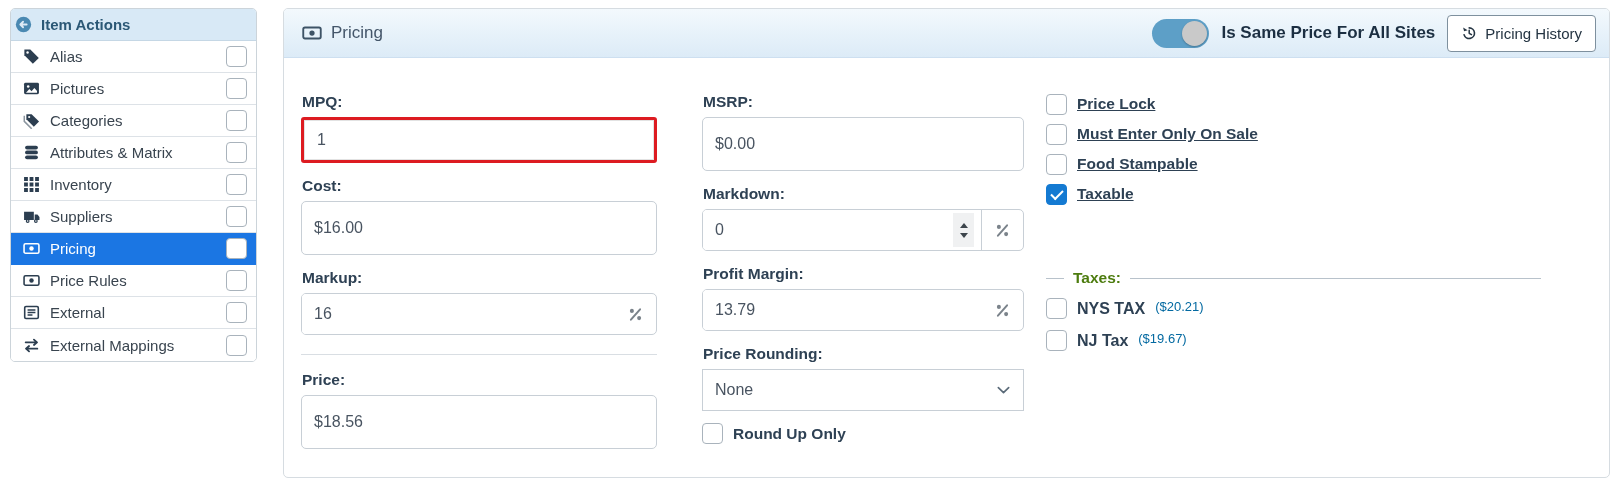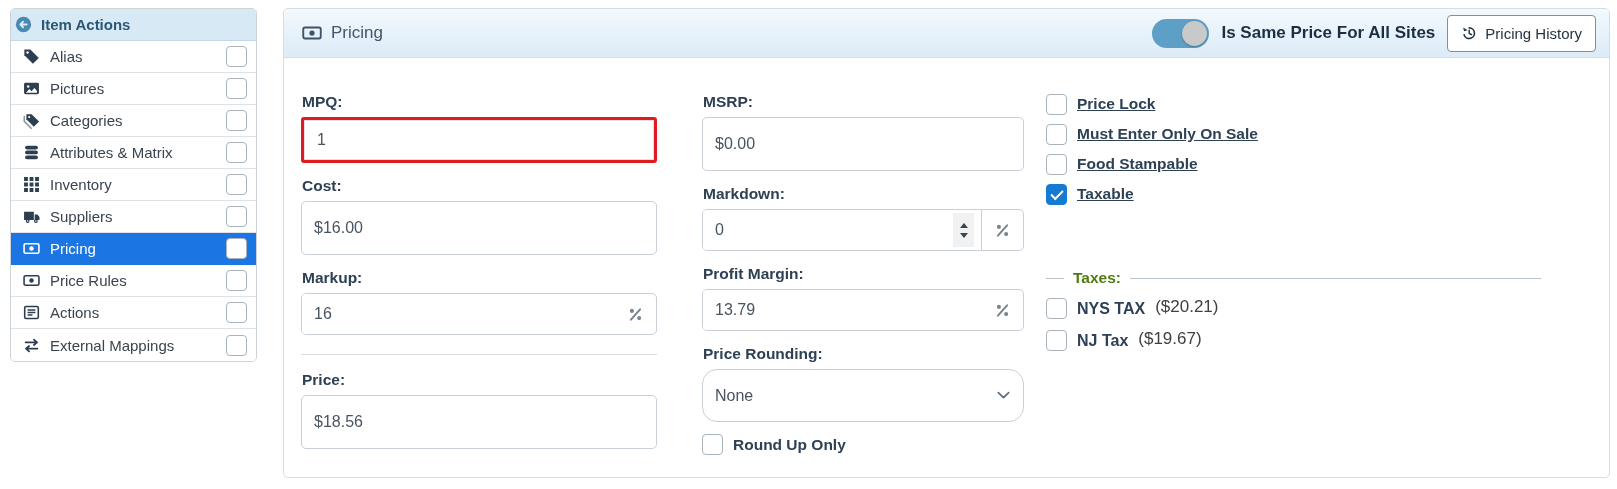--- a/index.html
+++ b/index.html
@@ -97,42 +97,42 @@
     width:21px; height:34px; background:#f0f1f2; flex:none; margin-right:7px;
     display:flex; flex-direction:column; align-items:center; justify-content:center; gap:5px;
     cursor:pointer;
   }
   .tri { width:0; height:0; border-left:4px solid transparent; border-right:4px solid transparent; }
   .tri.up { border-bottom:5px solid #3c444b; }
   .tri.down { border-top:5px solid #3c444b; }
   .sep { width:1px; align-self:stretch; background:#c8cfd6; flex:none; }
 
   .select {
-    display:flex; align-items:center; justify-content:space-between; height:53px;
-    border:1px solid #c8cfd6; border-radius:15px; padding:0 12px; background:#fff;
+    display:flex; align-items:center; justify-content:space-between; height:42px;
+    border:1px solid #c8cfd6; border-radius:0; padding:0 12px; background:#fff;
     font-size:16px; color:#495461; cursor:pointer;
   }
   .select svg { width:15px; height:15px; color:#5a6a78; flex:none; }
 
   .hr { border:none; border-top:1px solid #d9dee3; margin:19px 0 16px; }
 
   .chk-row { display:flex; align-items:center; gap:10px; margin-top:12px; }
   .chk-row .flabel { margin:0; }
 
   .opt-row { display:flex; align-items:center; gap:10px; height:22px; margin-bottom:8px;text-decoration:underline; }
   .opt-row .flabel { margin:0; font-size:15.5px; }
 
   .tax-legend { display:flex; align-items:center; margin-top:64px; color:#4d7c0f; }
   .tax-legend .dash { width:18px; height:1px; background:#b8c2cb; margin-right:9px; flex:none; }
   .tax-legend .leg-text { font-weight:700; font-size:15.5px; white-space:nowrap; }
   .tax-legend .line { flex:1; height:1px; background:#b8c2cb; margin-left:9px; }
 
   .tax-row { display:flex; align-items:center; gap:10px; margin-top:11px; }
   .tax-name { font-weight:700; font-size:16px; color:#2e4154; }
-  .tax-amt { font-size:17px; color:#404040; position:relative; top:-2px; }
+  .tax-amt { font-size:13px; color:#0369a1; position:relative; top:-2px; }
 </style>
 </head>
 <body>
 
 <svg width="0" height="0" style="position:absolute" aria-hidden="true">
   <symbol id="i-back" viewBox="0 0 16 16">
     <circle cx="8" cy="8" r="7.2" fill="currentColor"></circle>
     <path d="M11 8H5.4M7.6 5.4L5 8l2.6 2.6" fill="none" stroke="#ddeaf5" stroke-width="1.7" stroke-linecap="round" stroke-linejoin="round"></path>
   </symbol>
   <symbol id="i-home" viewBox="0 0 16 16">
@@ -258,21 +258,21 @@
       <svg>
           <use href="#i-cash"></use>
         </svg>
       <span class="sb-label">Price Rules</span>
       <span class="cbx"></span>
     </div>
     <div class="sb-item">
       <svg>
           <use href="#i-report"></use>
         </svg>
-      <span class="sb-label">Actions</span>
+      <span class="sb-label">External</span>
       <span class="cbx"></span>
     </div>
     <div class="sb-item">
       <svg>
           <use href="#i-swap"></use>
         </svg>
       <span class="sb-label">External Mappings</span>
       <span class="cbx"></span>
     </div>
   </aside>

